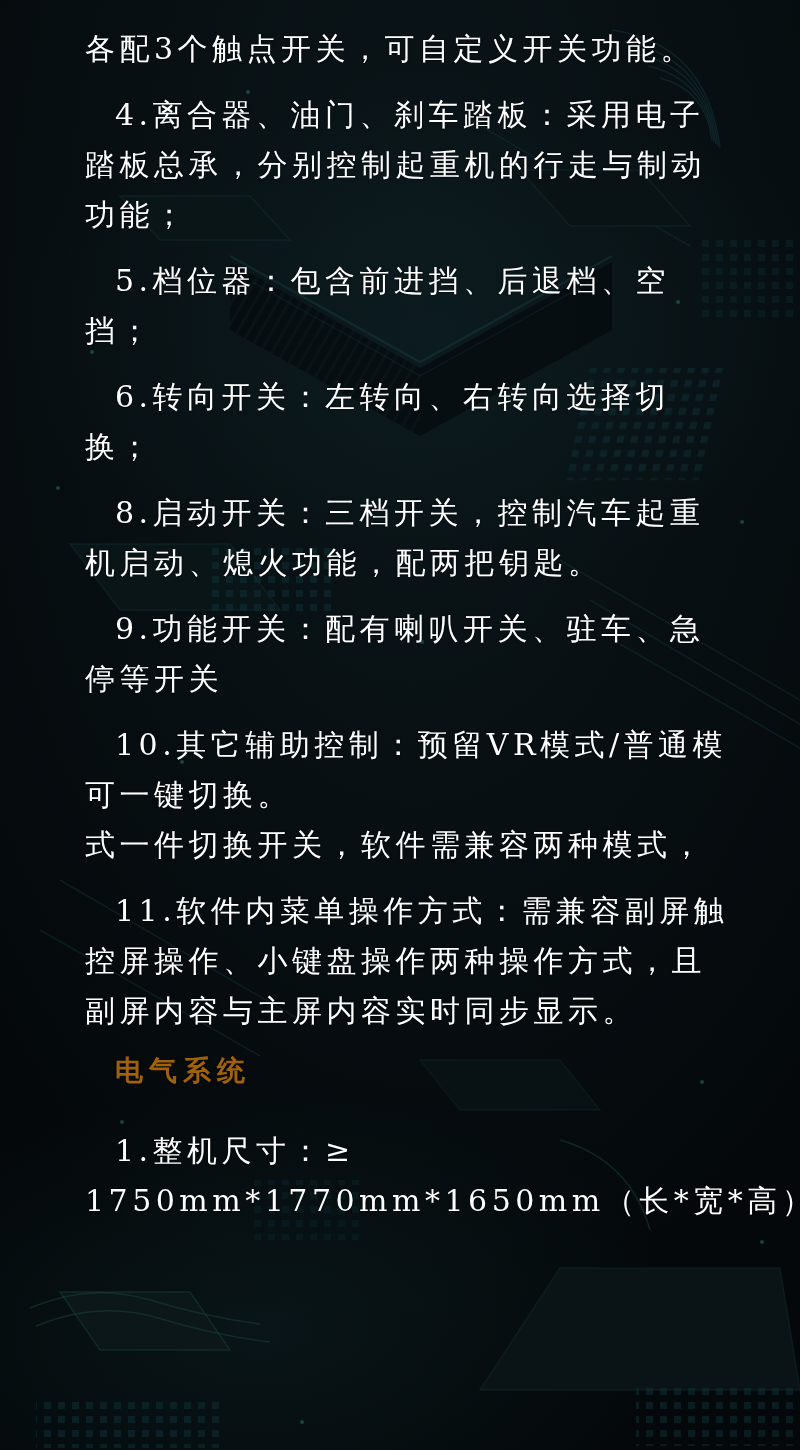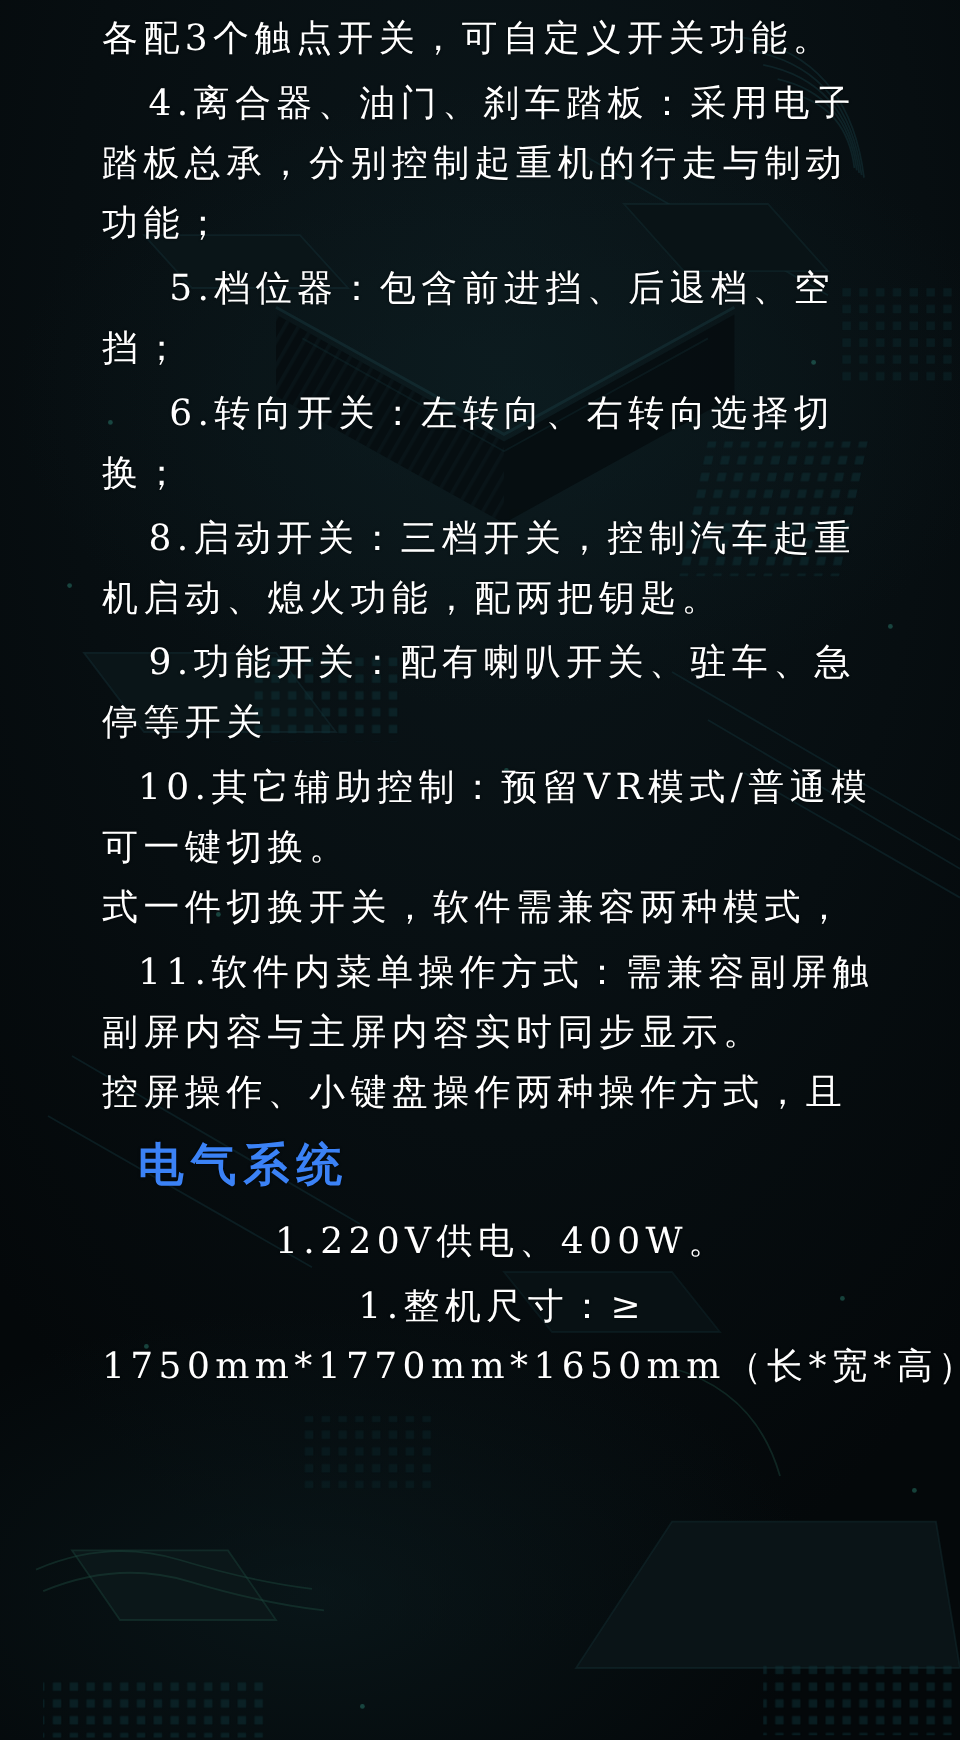--- a/index.html
+++ b/index.html
@@ -10,41 +10,41 @@
     position: relative;
     font-family: "DejaVu Serif", "Liberation Serif", serif;
   }
   .bg {
     position: absolute; inset: 0; z-index: 0;
   }
   .doc {
     position: relative; z-index: 1;
     padding: 8px 78px 0 85px;
   }
-  .para { margin: 0 0 4px 0; }
+  .para { margin: 16px 0 4px 0; }
   .line {
     display: block;
     height: 50px; line-height: 50px;
     font-size: 30px;
     letter-spacing: 4.5px;
     color: #ffffff;
     white-space: nowrap;
     text-shadow: 0 0 2px rgba(0,0,0,0.85);
     font-family: "DejaVu Serif", "Liberation Serif", serif;
   }
-  .line.first { padding-left: 30px; text-align: center; }
+  .line.first { padding-left: 30px; }
   .heading {
     height: 70px; line-height: 62px;
     margin: 0; padding-left: 30px;
-    font-size: 38px; font-weight: 700;
+    font-size: 28px; font-weight: 700;
     letter-spacing: 6px;
-    color: #3b82f6;
+    color: #a16207;
     white-space: nowrap;
     text-shadow: 0 0 2px rgba(0,0,0,0.85);
-    font-family: Liberation Serif, serif;
+    font-family: Liberation Sans, sans-serif;
   }
 </style>
 </head>
 <body>
 
 <div class="bg">
   <svg width="800" height="1450" viewBox="0 0 800 1450" xmlns="http://www.w3.org/2000/svg">
     <defs>
       <radialGradient id="glowA" cx="52%" cy="20%" r="75%">
         <stop offset="0%" stop-color="#0b161a"></stop>
@@ -166,29 +166,26 @@
   </p>
 
   <p class="para">
     <span class="line first">10.其它辅助控制：预留VR模式/普通模</span>
     <span class="line">可一键切换。</span>
     <span class="line">式一件切换开关，软件需兼容两种模式，</span>
   </p>
 
   <p class="para">
     <span class="line first">11.软件内菜单操作方式：需兼容副屏触</span>
+    <span class="line">控屏操作、小键盘操作两种操作方式，且</span>
     <span class="line">副屏内容与主屏内容实时同步显示。</span>
-    <span class="line">控屏操作、小键盘操作两种操作方式，且</span>
   </p>
 
   <h2 class="heading">电气系统</h2>
 
-  <p class="para">
-    <span class="line first">1.220V供电、400W。</span>
-  </p>
 
 
 
   <p class="para">
     <span class="line first">1.整机尺寸：≥</span>
     <span class="line">1750mm*1770mm*1650mm（长*宽*高）。</span>
   </p>
 
 
 </main>

